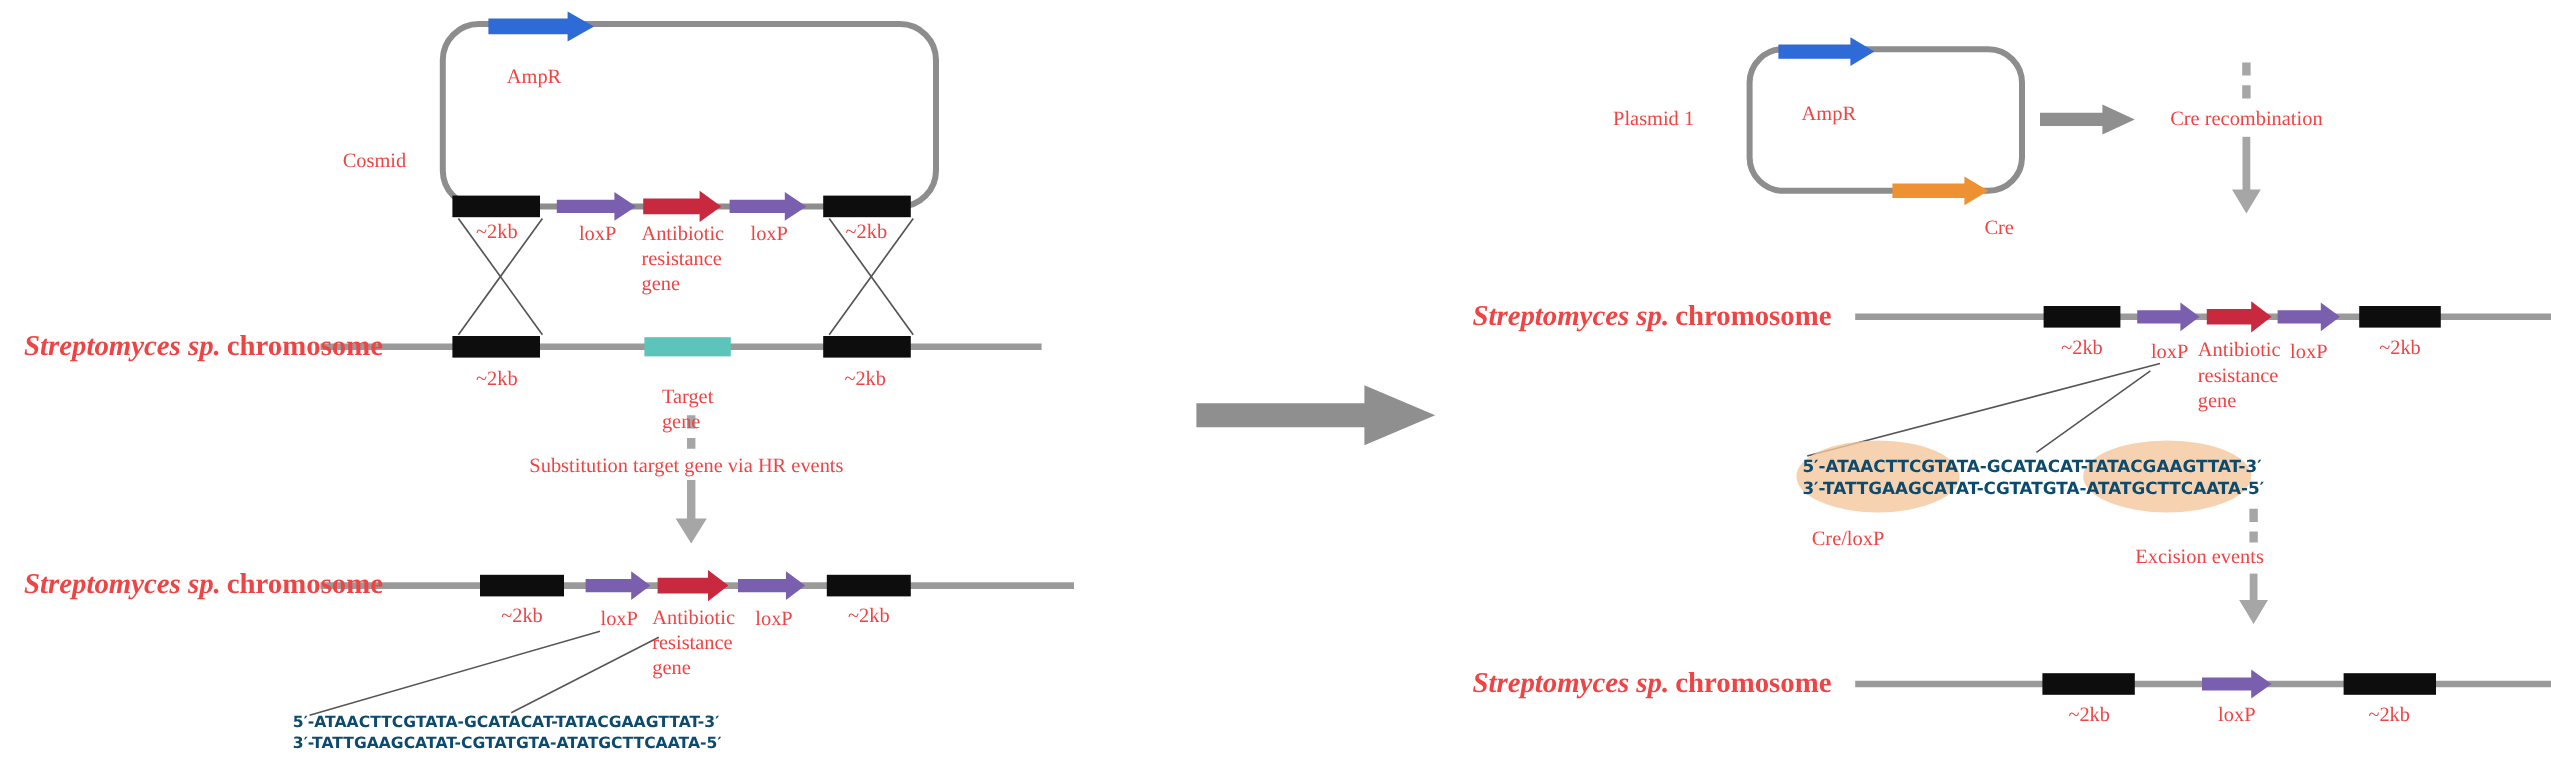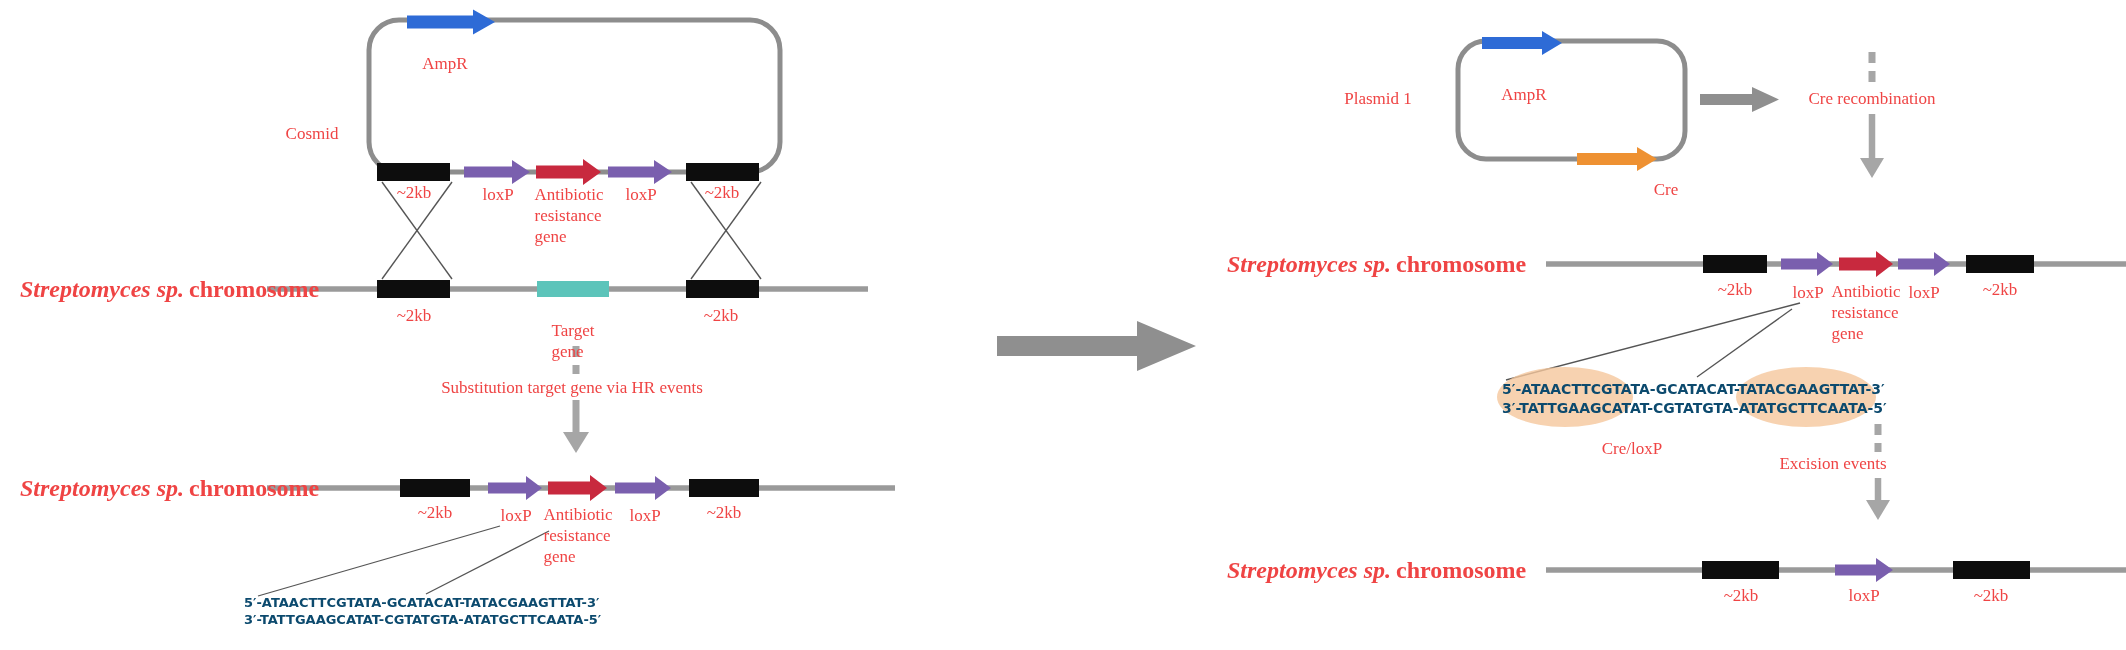--- a/index.html
+++ b/index.html
@@ -136,21 +136,21 @@
 resistance
 gene</div>
 <div class="lbl ctr" style="left:1924px;top:293px;">loxP</div>
 <div class="lbl ctr" style="left:2000px;top:290px;">~2kb</div>
 
 <div class="lbl seq seq-r" style="left:1502px;top:380px;">
   <div>5′-ATAACTTCGTATA-GCATACAT-TATACGAAGTTAT-3′</div>
   <div>3′-TATTGAAGCATAT-CGTATGTA-ATATGCTTCAATA-5′</div>
 </div>
 
-<div class="lbl ctr" style="left:1632px;top:449px;text-align:right;">Cre/loxP</div>
+<div class="lbl ctr" style="left:1540px;top:449px;text-align:right;">Cre/loxP</div>
 <div class="lbl ctr" style="left:1833px;top:464px;">Excision events</div>
 
 <div class="lbl chrom vctr" style="left:1227px;top:570px;">
   <span class="it">Streptomyces sp.</span><span class="w">chromosome</span>
 </div>
 <div class="lbl ctr" style="left:1741px;top:596px;">~2kb</div>
 <div class="lbl ctr" style="left:1864px;top:596px;">loxP</div>
 <div class="lbl ctr" style="left:1991px;top:596px;">~2kb</div>
 
 </div>

